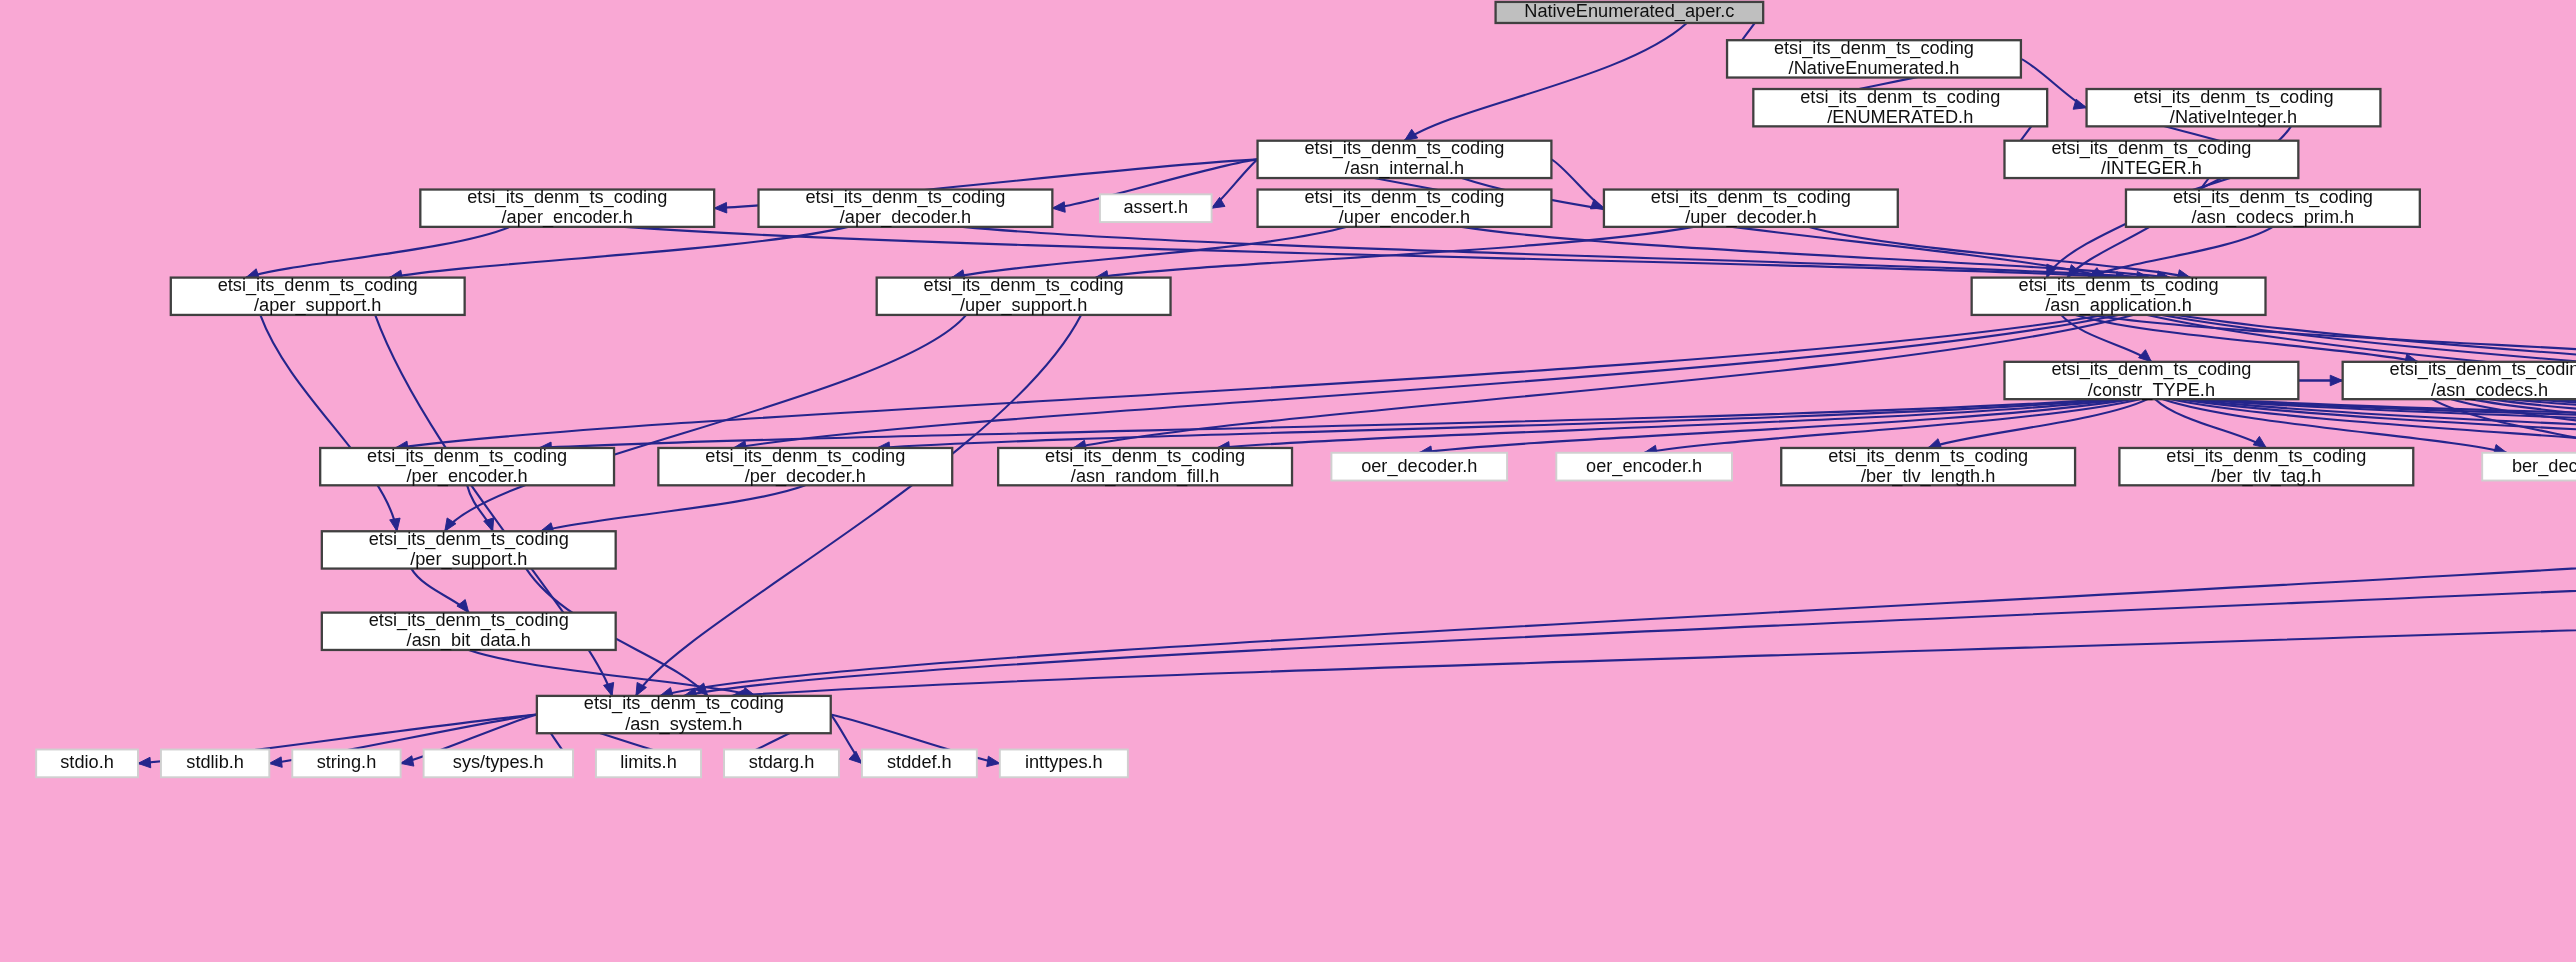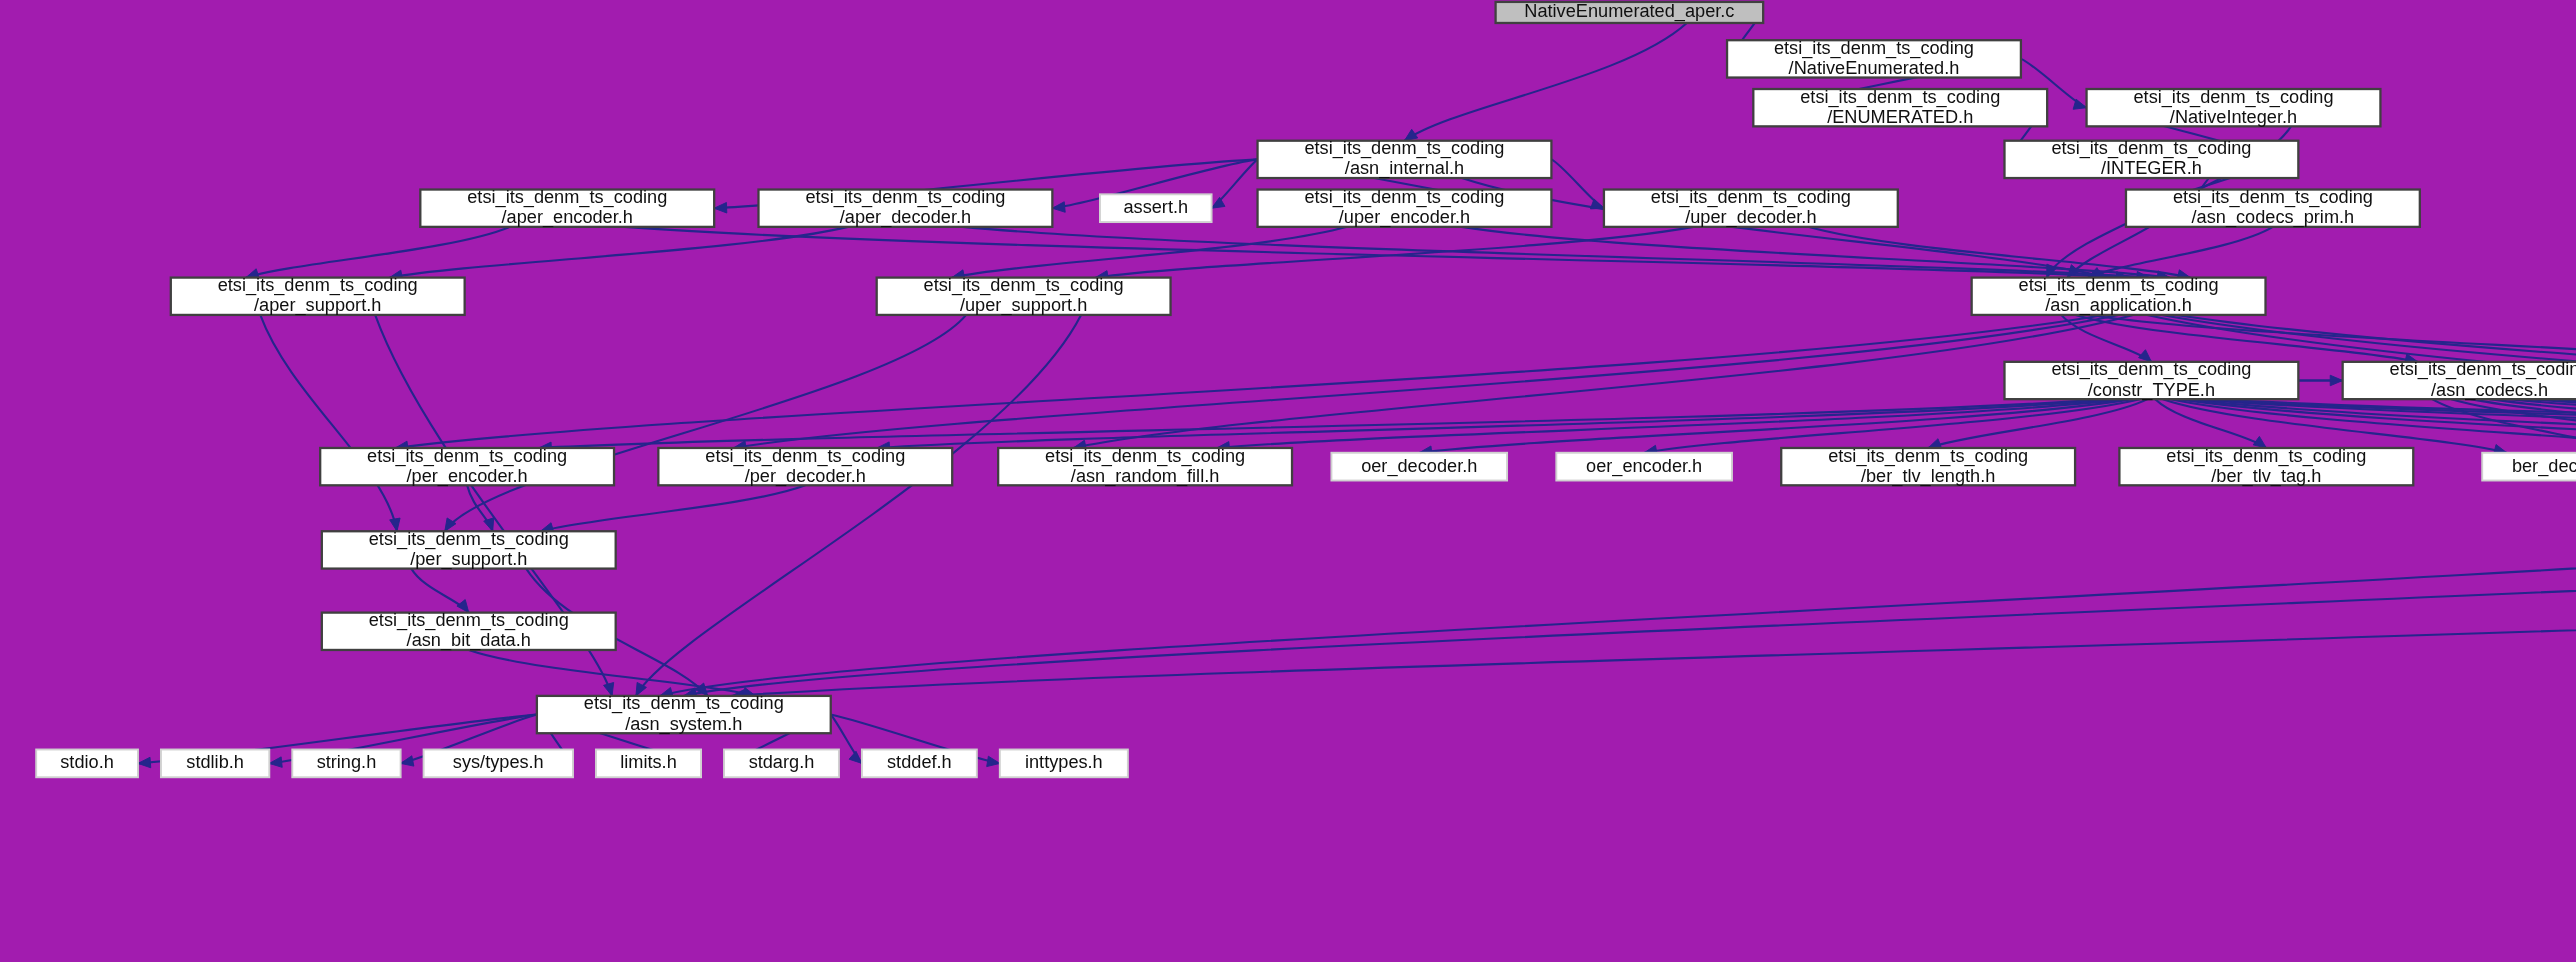--- a/index.html
+++ b/index.html
@@ -8,21 +8,21 @@
     background: #ffffff;
   }
   body {
     font-family: "Liberation Sans", sans-serif;
   }
   #graph-wrap {
     position: relative;
     width: 2576px;
     height: 962px;
     overflow: hidden;
-    background: #a21caf;
+    background: #f9a8d4;
   }
   svg#dep-graph {
     position: absolute;
     top: 0;
     left: 0;
     width: 2576px;
     height: 962px;
   }
   .edge-path {
     fill: none;

